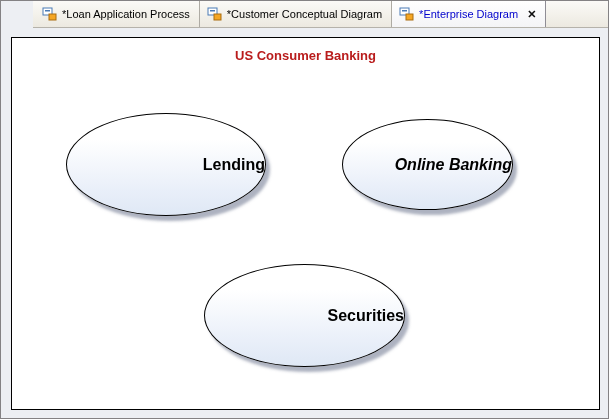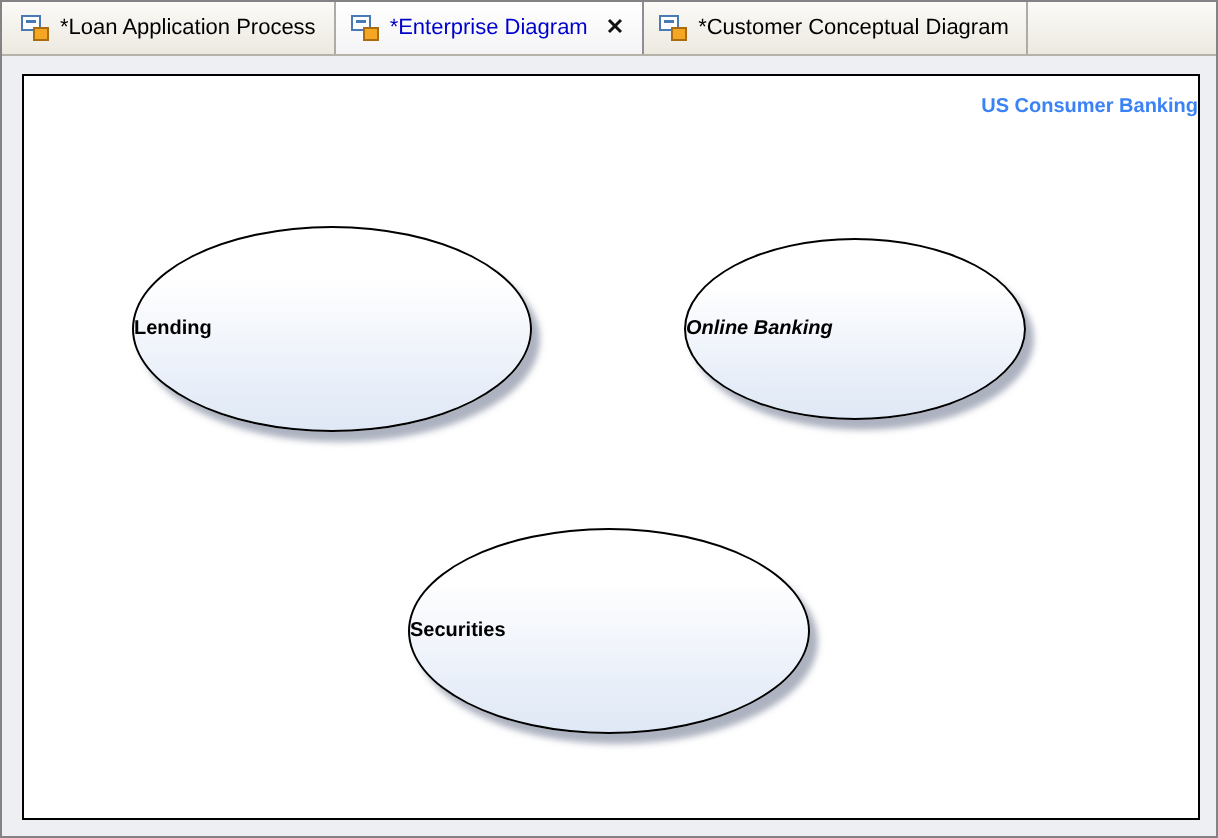--- a/index.html
+++ b/index.html
@@ -17,20 +17,21 @@
   }
   
   .tabbar {
     height:27px;
     flex:0 0 27px;
     display:flex;
     align-items:stretch;
     background:linear-gradient(180deg,#fbfaf7 0%,#ece9e0 100%);
     border-bottom:1px solid #b5b2aa;
     padding-left:2px;
+    margin-left:32px;
   }
   .tab {
     display:flex;
     align-items:center;
     gap:5px;
     padding:0 9px 0 7px;
     font-size:11px;
     color:#000000;
     border-right:1px solid #aeaba4;
     white-space:nowrap;
@@ -59,35 +60,35 @@
   .canvas {
     width:100%; height:100%;
     background:#ffffff;
     border:1px solid #000000;
     position:relative;
   }
   .diagram-title {
     position:absolute;
     top:10px; left:0;
     width:100%;
-    text-align:right;
-    font-size:10px;
+    text-align:center;
+    font-size:13px;
     font-weight:bold;
-    color:#3b82f6;
+    color:#b91c1c;
   }
   .node {
     position:absolute;
     border:1px solid #000000;
     border-radius:50%;
     background:linear-gradient(180deg,#ffffff 25%,#e9eff9 75%,#dfe8f5 100%);
     box-shadow:4px 5px 3px rgba(105,115,140,0.55);
     display:flex;
     align-items:center;
-    justify-content:flex-start;
-    font-size:10px;
+    justify-content:flex-end;
+    font-size:16px;
     font-weight:bold;
     color:#000000;
     text-align:center;
   }
   .node-lending       { left:54px;  top:75px;  width:200px; height:103px; }
   .node-online        { left:330px; top:81px;  width:171px; height:91px;font-style:italic;  }
   .node-securities    { left:192px; top:226px; width:201px; height:103px; }
 </style>
 </head>
 <body>
@@ -100,41 +101,41 @@
       <span class="tabicon">
         <svg width="15" height="14" viewBox="0 0 15 14">
           <rect x="1" y="1" width="9" height="7" fill="#ffffff" stroke="#4a7ab5" stroke-width="1"></rect>
           <rect x="3" y="3" width="5" height="1.5" fill="#4a7ab5"></rect>
           <rect x="7" y="7" width="7" height="6" fill="#f5a623" stroke="#a96c10" stroke-width="1"></rect>
         </svg>
       </span>
       <span>*Loan Application Process</span>
     </div>
 
+    <div class="tab">
+      <span class="tabicon">
+        <svg width="15" height="14" viewBox="0 0 15 14">
+          <rect x="1" y="1" width="9" height="7" fill="#ffffff" stroke="#4a7ab5" stroke-width="1"></rect>
+          <rect x="3" y="3" width="5" height="1.5" fill="#4a7ab5"></rect>
+          <rect x="7" y="7" width="7" height="6" fill="#f5a623" stroke="#a96c10" stroke-width="1"></rect>
+        </svg>
+      </span>
+      <span>*Customer Conceptual Diagram</span>
+    </div>
+
     <div class="tab active">
       <span class="tabicon">
         <svg width="15" height="14" viewBox="0 0 15 14">
           <rect x="1" y="1" width="9" height="7" fill="#ffffff" stroke="#4a7ab5" stroke-width="1"></rect>
           <rect x="3" y="3" width="5" height="1.5" fill="#4a7ab5"></rect>
           <rect x="7" y="7" width="7" height="6" fill="#f5a623" stroke="#a96c10" stroke-width="1"></rect>
         </svg>
       </span>
       <span>*Enterprise Diagram</span>
       <span class="close">✕</span>
-    </div>
-
-    <div class="tab">
-      <span class="tabicon">
-        <svg width="15" height="14" viewBox="0 0 15 14">
-          <rect x="1" y="1" width="9" height="7" fill="#ffffff" stroke="#4a7ab5" stroke-width="1"></rect>
-          <rect x="3" y="3" width="5" height="1.5" fill="#4a7ab5"></rect>
-          <rect x="7" y="7" width="7" height="6" fill="#f5a623" stroke="#a96c10" stroke-width="1"></rect>
-        </svg>
-      </span>
-      <span>*Customer Conceptual Diagram</span>
     </div>
 
     <div class="tabbar-rest"></div>
   </div>
 
   <div class="canvas-area">
     <div class="canvas">
 
       <div class="diagram-title">US Consumer Banking</div>
 

